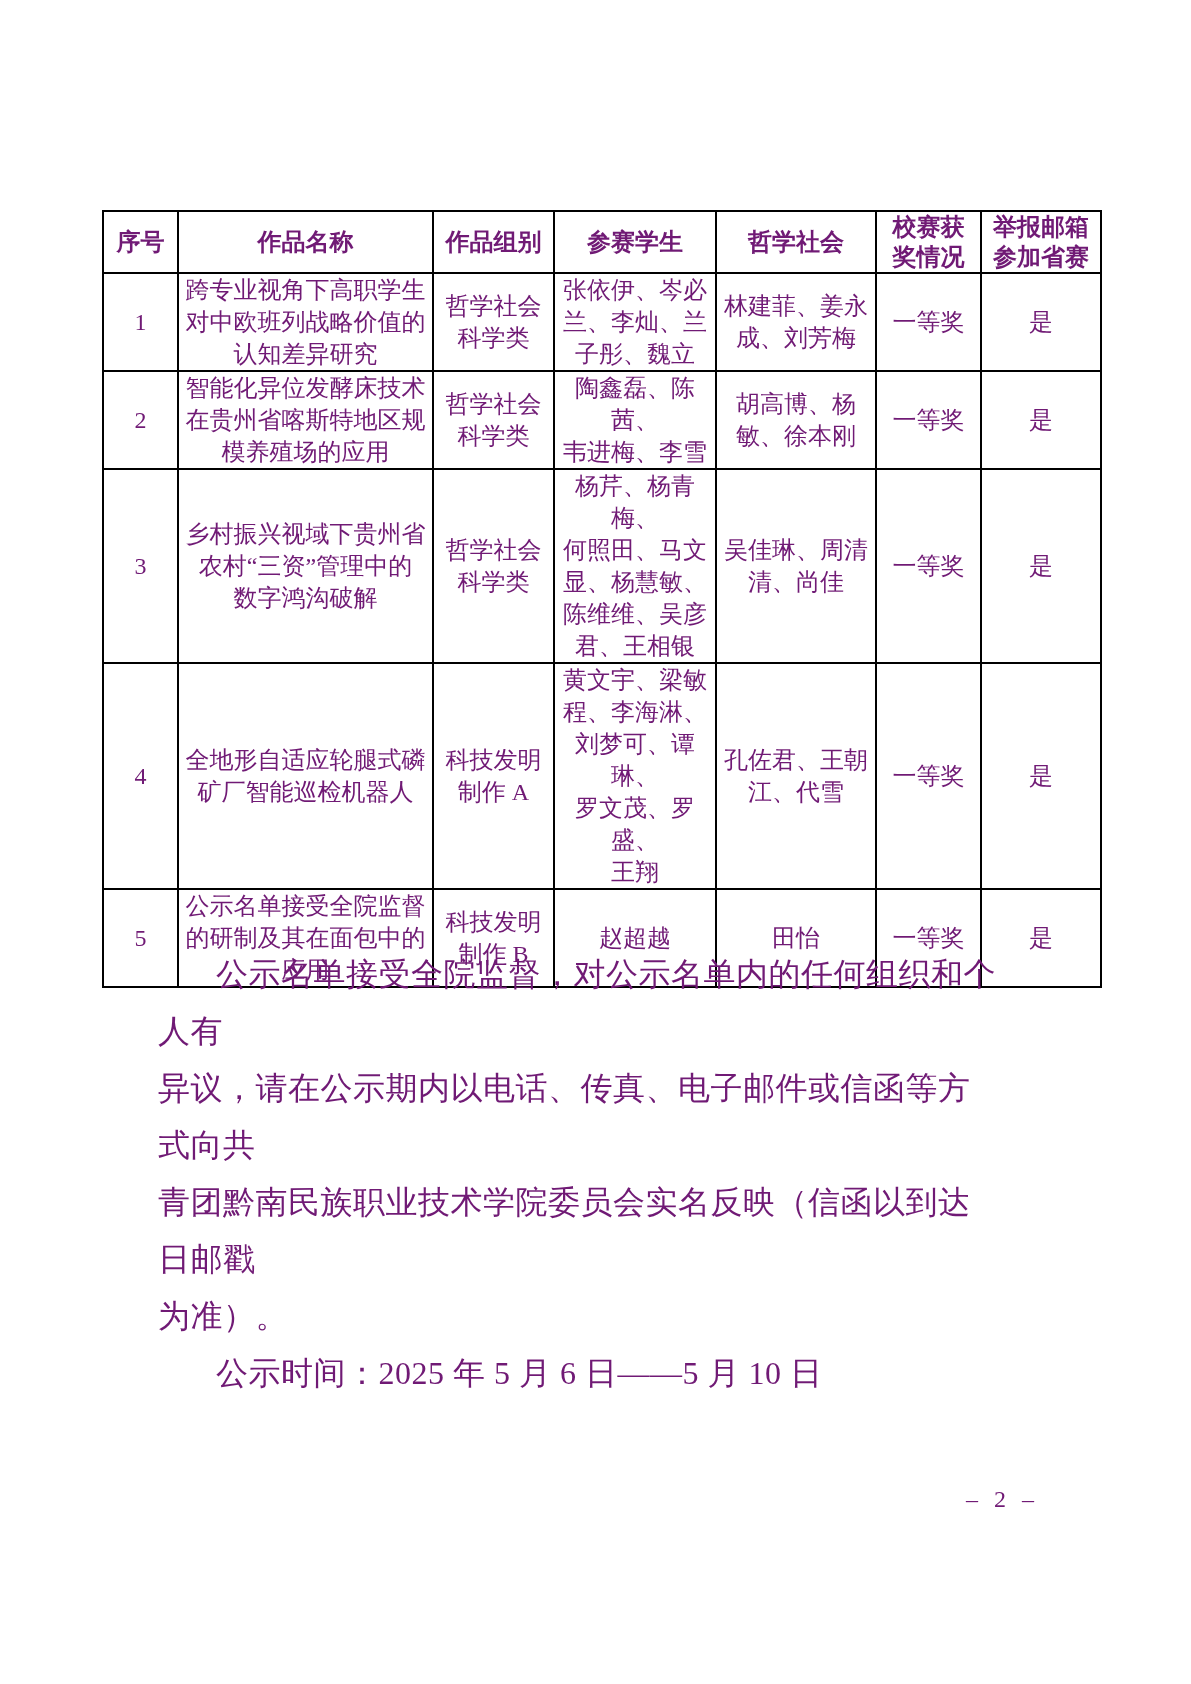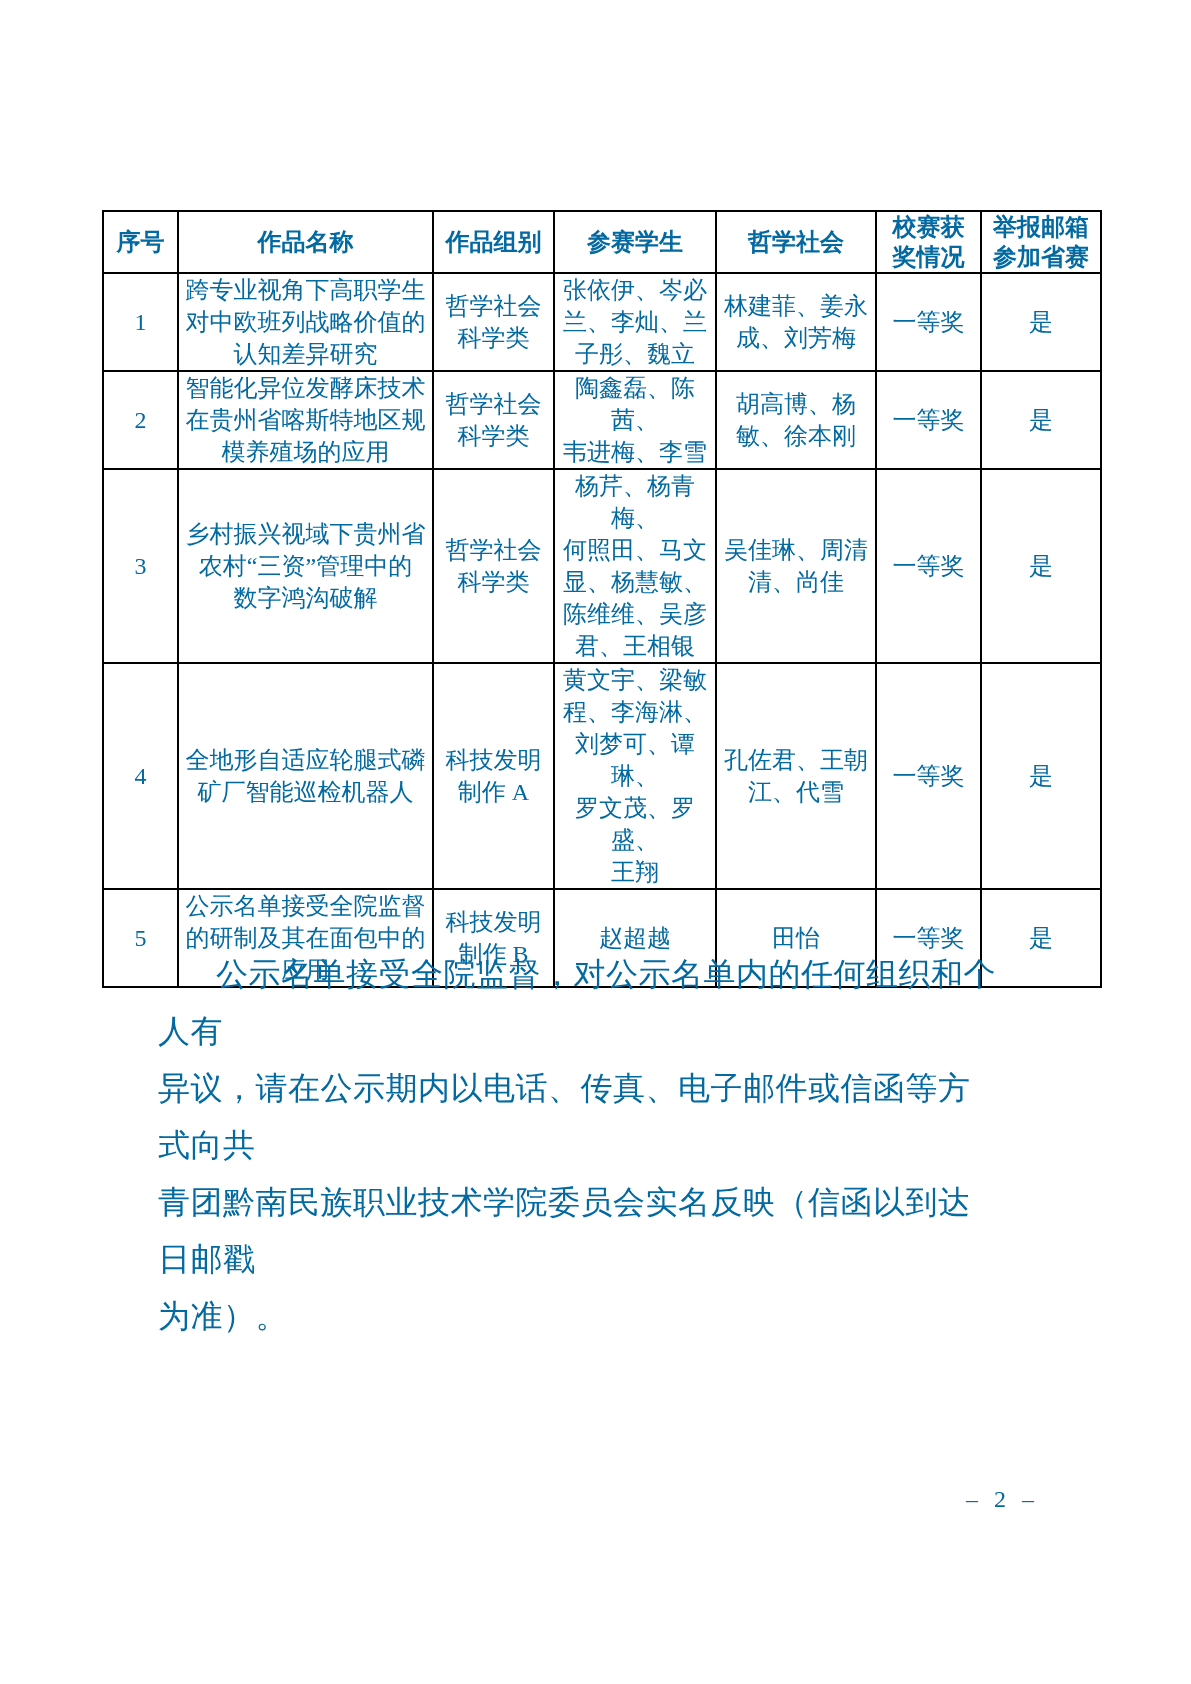--- a/index.html
+++ b/index.html
@@ -1,21 +1,21 @@
 <!DOCTYPE html>
 <html><head>
 <meta charset="utf-8">
 <style>
   html, body { margin: 0; padding: 0; background: #ffffff; }
   .page {
     position: relative;
     width: 1191px;
     height: 1684px;
     background: #ffffff;
-    color: #0369a1;
+    color: #701a75;
     font-family: "Liberation Serif", "DejaVu Serif", serif;
     overflow: hidden;
   }
   table.award-table {
     position: absolute;
     left: 102px;
     top: 210px;
     width: 998px;
     border-collapse: collapse;
     table-layout: fixed;
@@ -166,17 +166,18 @@
         <td>是</td>
       </tr>
     </tbody>
   </table>
 
   <div class="body-text">
     <p>公示名单接受全院监督，对公示名单内的任何组织和个人有
 异议，请在公示期内以电话、传真、电子邮件或信函等方式向共
 青团黔南民族职业技术学院委员会实名反映（信函以到达日邮戳
 为准）。</p>
+    <p>公示时间：2025 年 5 月 6 日——5 月 10 日</p>
   </div>
 
   <div class="page-number">– 2 –</div>
 
 </div>
 
 </body></html>

